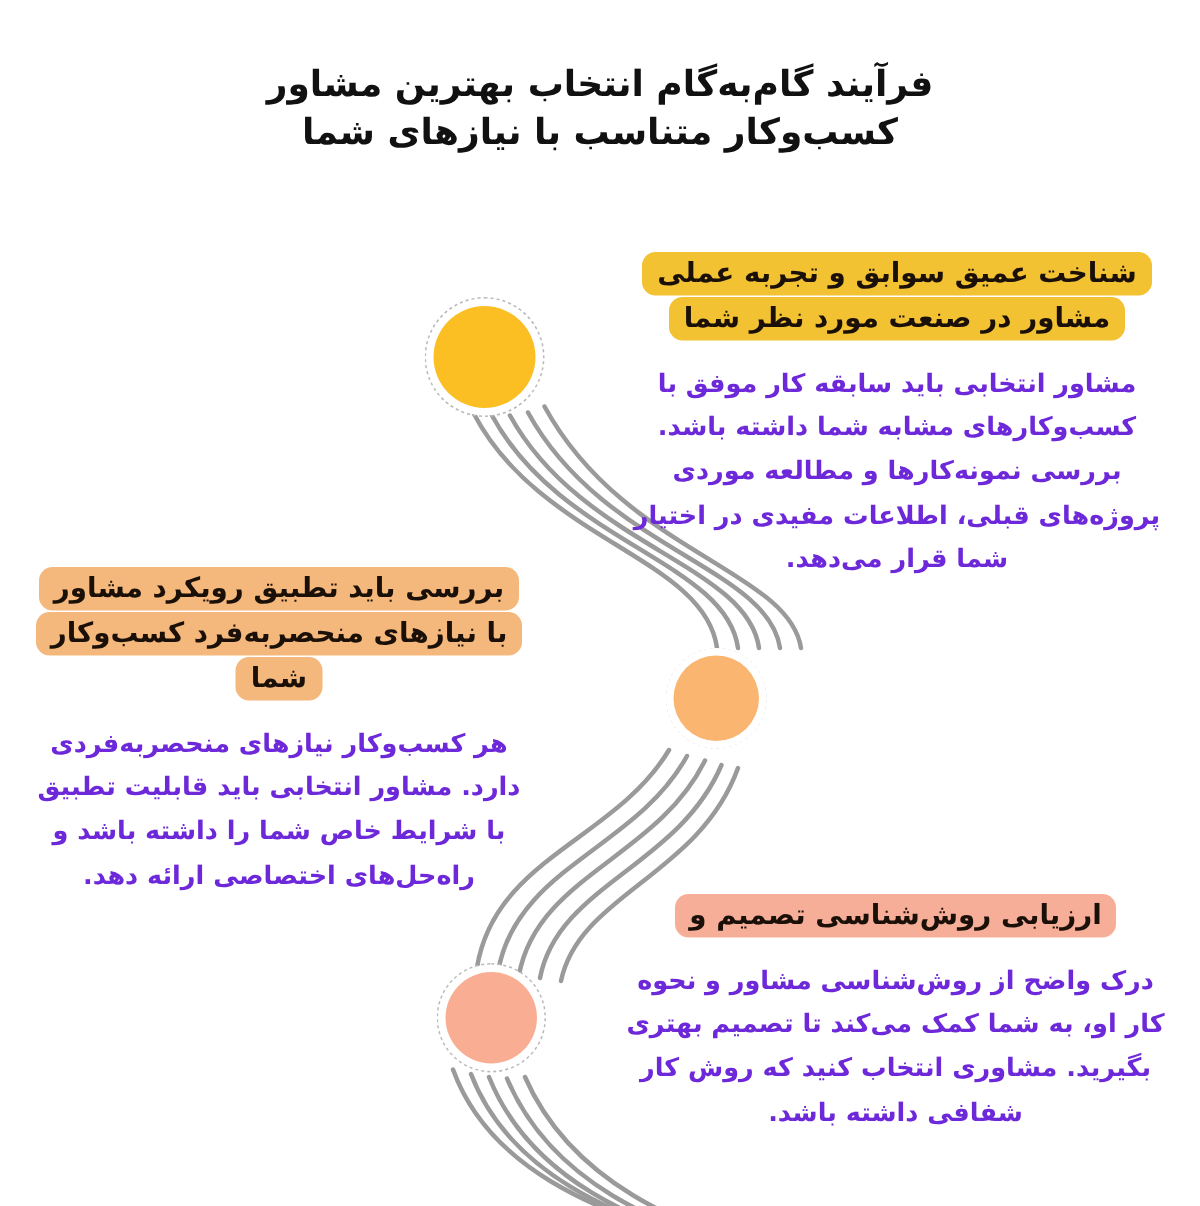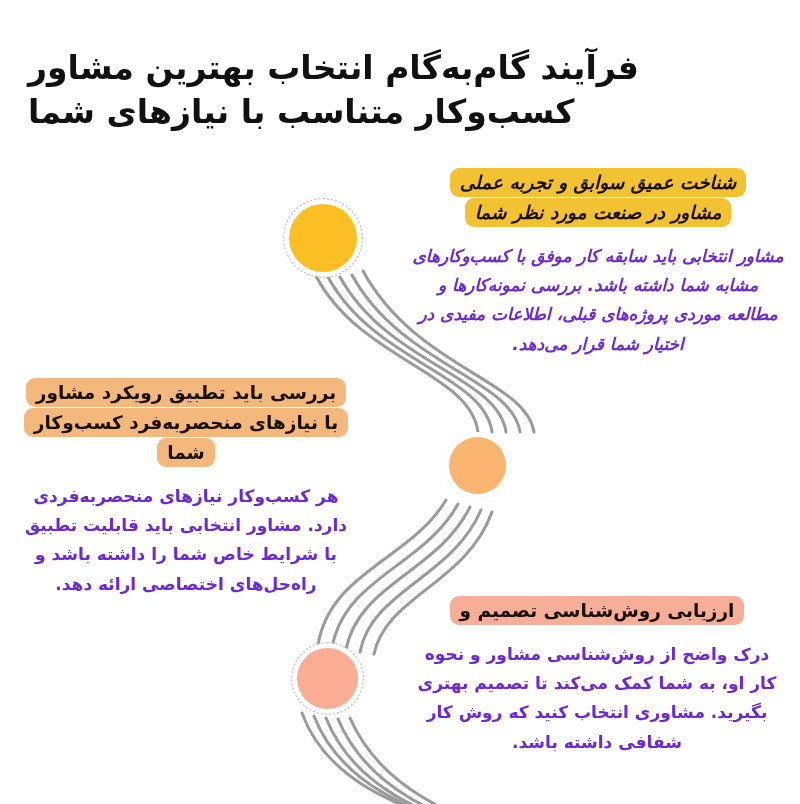--- a/index.html
+++ b/index.html
@@ -12,22 +12,22 @@
     position:relative;
   }
   #stage{position:relative;width:800px;height:804px;overflow:hidden;}
 
   
   #curves{position:absolute;left:0;top:0;width:800px;height:804px;z-index:1;pointer-events:none;}
 
   
   .title{
     position:absolute;left:0;top:24px;width:800px;
-    text-align:left;
-    font-size:33px;line-height:1.34;
+    text-align:center;
+    font-size:24px;line-height:1.34;
     font-weight:bold;
     color:#111111;
     letter-spacing:-0.2px;
     z-index:5;
     padding:0 28px;
     box-sizing:border-box;
     direction:rtl;
   }
 
   
@@ -74,21 +74,21 @@
   .body-text{
     font-size:17px;
     font-weight:bold;
     line-height:1.72;
     color:#6d28d9;
     text-align:center;
     direction:rtl;
     margin:0;
   }
 
-  #step1{right:16px;top:168px;width:372px;font-style:italic;--bg:#F3C233;}
+  #step1{right:16px;top:168px;width:372px;--bg:#F3C233;}
   #step1 .badge{--bg:#F3C233;}
   #step2{left:16px;top:378px;width:340px;--bg:#F5B87C;}
   #step2 .badge{--bg:#F5B87C;}
   #step3{right:20px;top:596px;width:366px;--bg:#F7AE99;}
   #step3 .badge{--bg:#F7AE99;}
 </style>
 </head>
 <body style="background: rgb(255, 255, 255);">
 
 <div id="stage">

